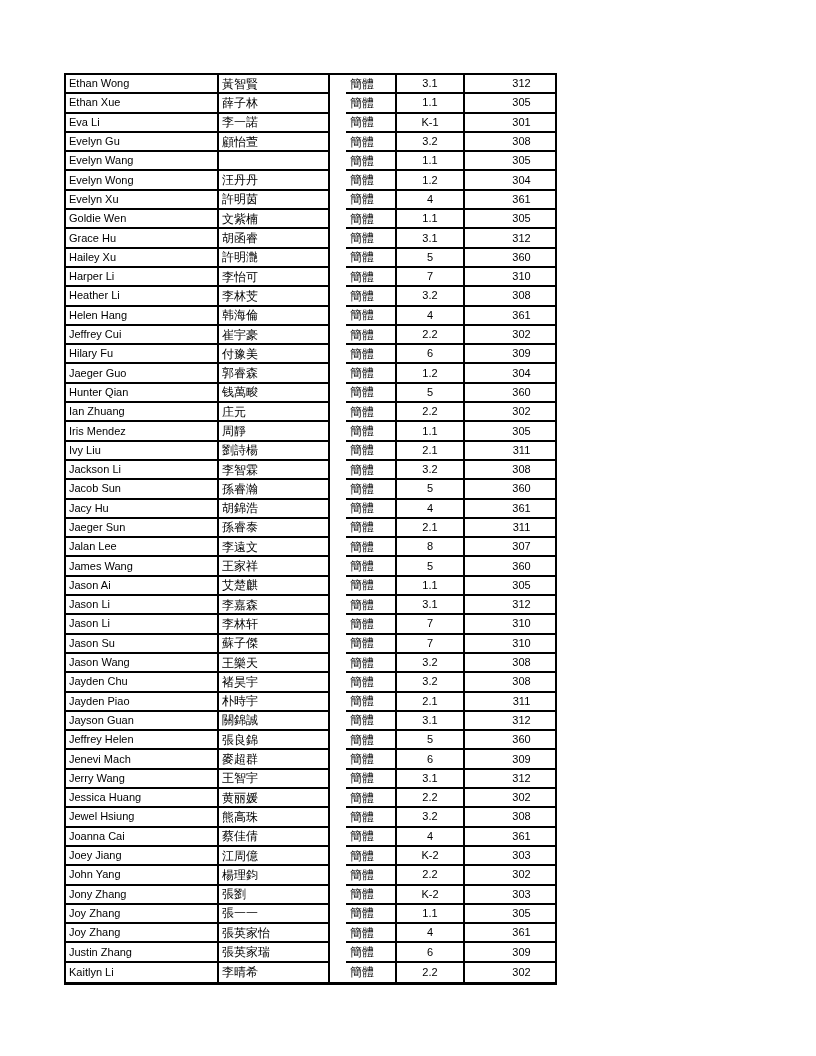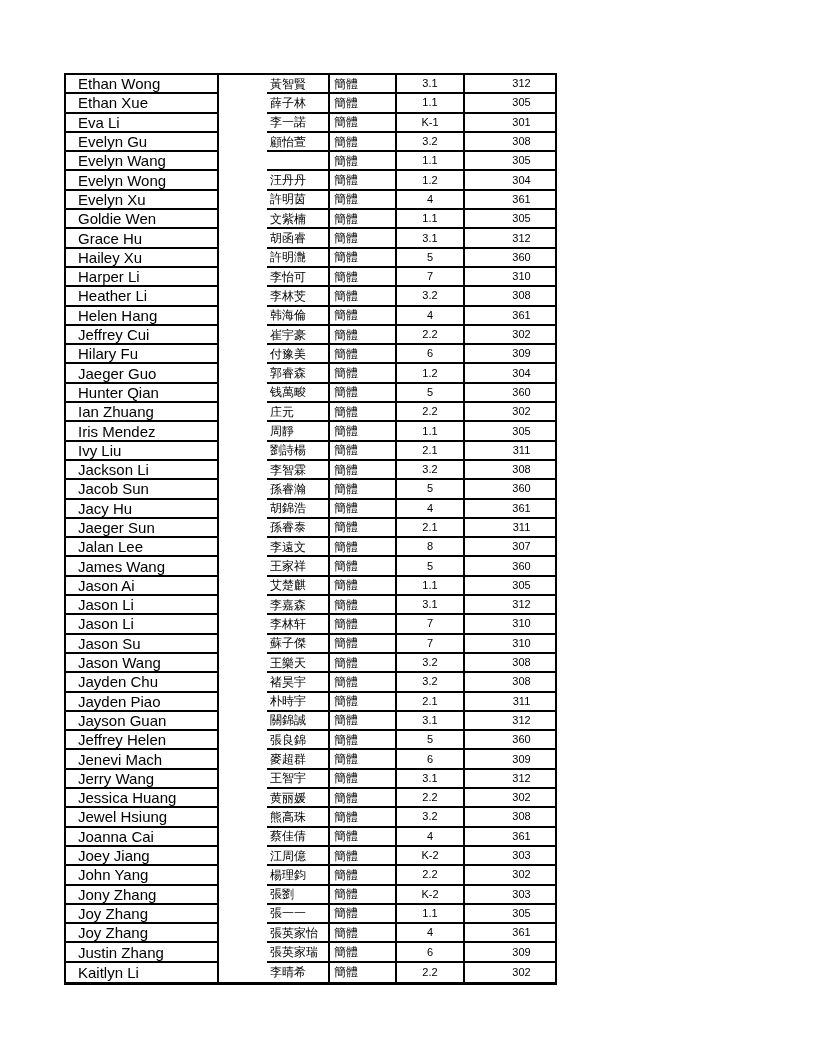--- a/index.html
+++ b/index.html
@@ -35,34 +35,34 @@
     border-bottom: 2px solid #000000;
     display: flex;
     align-items: center;
     overflow: hidden;
     white-space: nowrap;
     line-height: 1;
   }
   .cell.col-room { border-right: none; padding-left: 23px; }
   .cell.last-row { border-bottom: none; text-align: right; }
   .col-en {
-    padding-left: 12px;
-    font-size: 15px;
+    padding-left: 3px;
+    font-size: 11px;
     justify-content: flex-start;
   }
   .col-zh {
     padding-left: 3px;
     font-size: 12px;
     justify-content: flex-start;
-    margin-left: 48px;
   }
   .col-script {
     padding-left: 4px;
     font-size: 12px;
     justify-content: flex-start;
+    margin-left: 16px;
   }
   .col-level, .col-room {
     font-size: 11px;
     justify-content: center;
     padding: 0;
   }
 </style>
 </head>
 <body>
 

